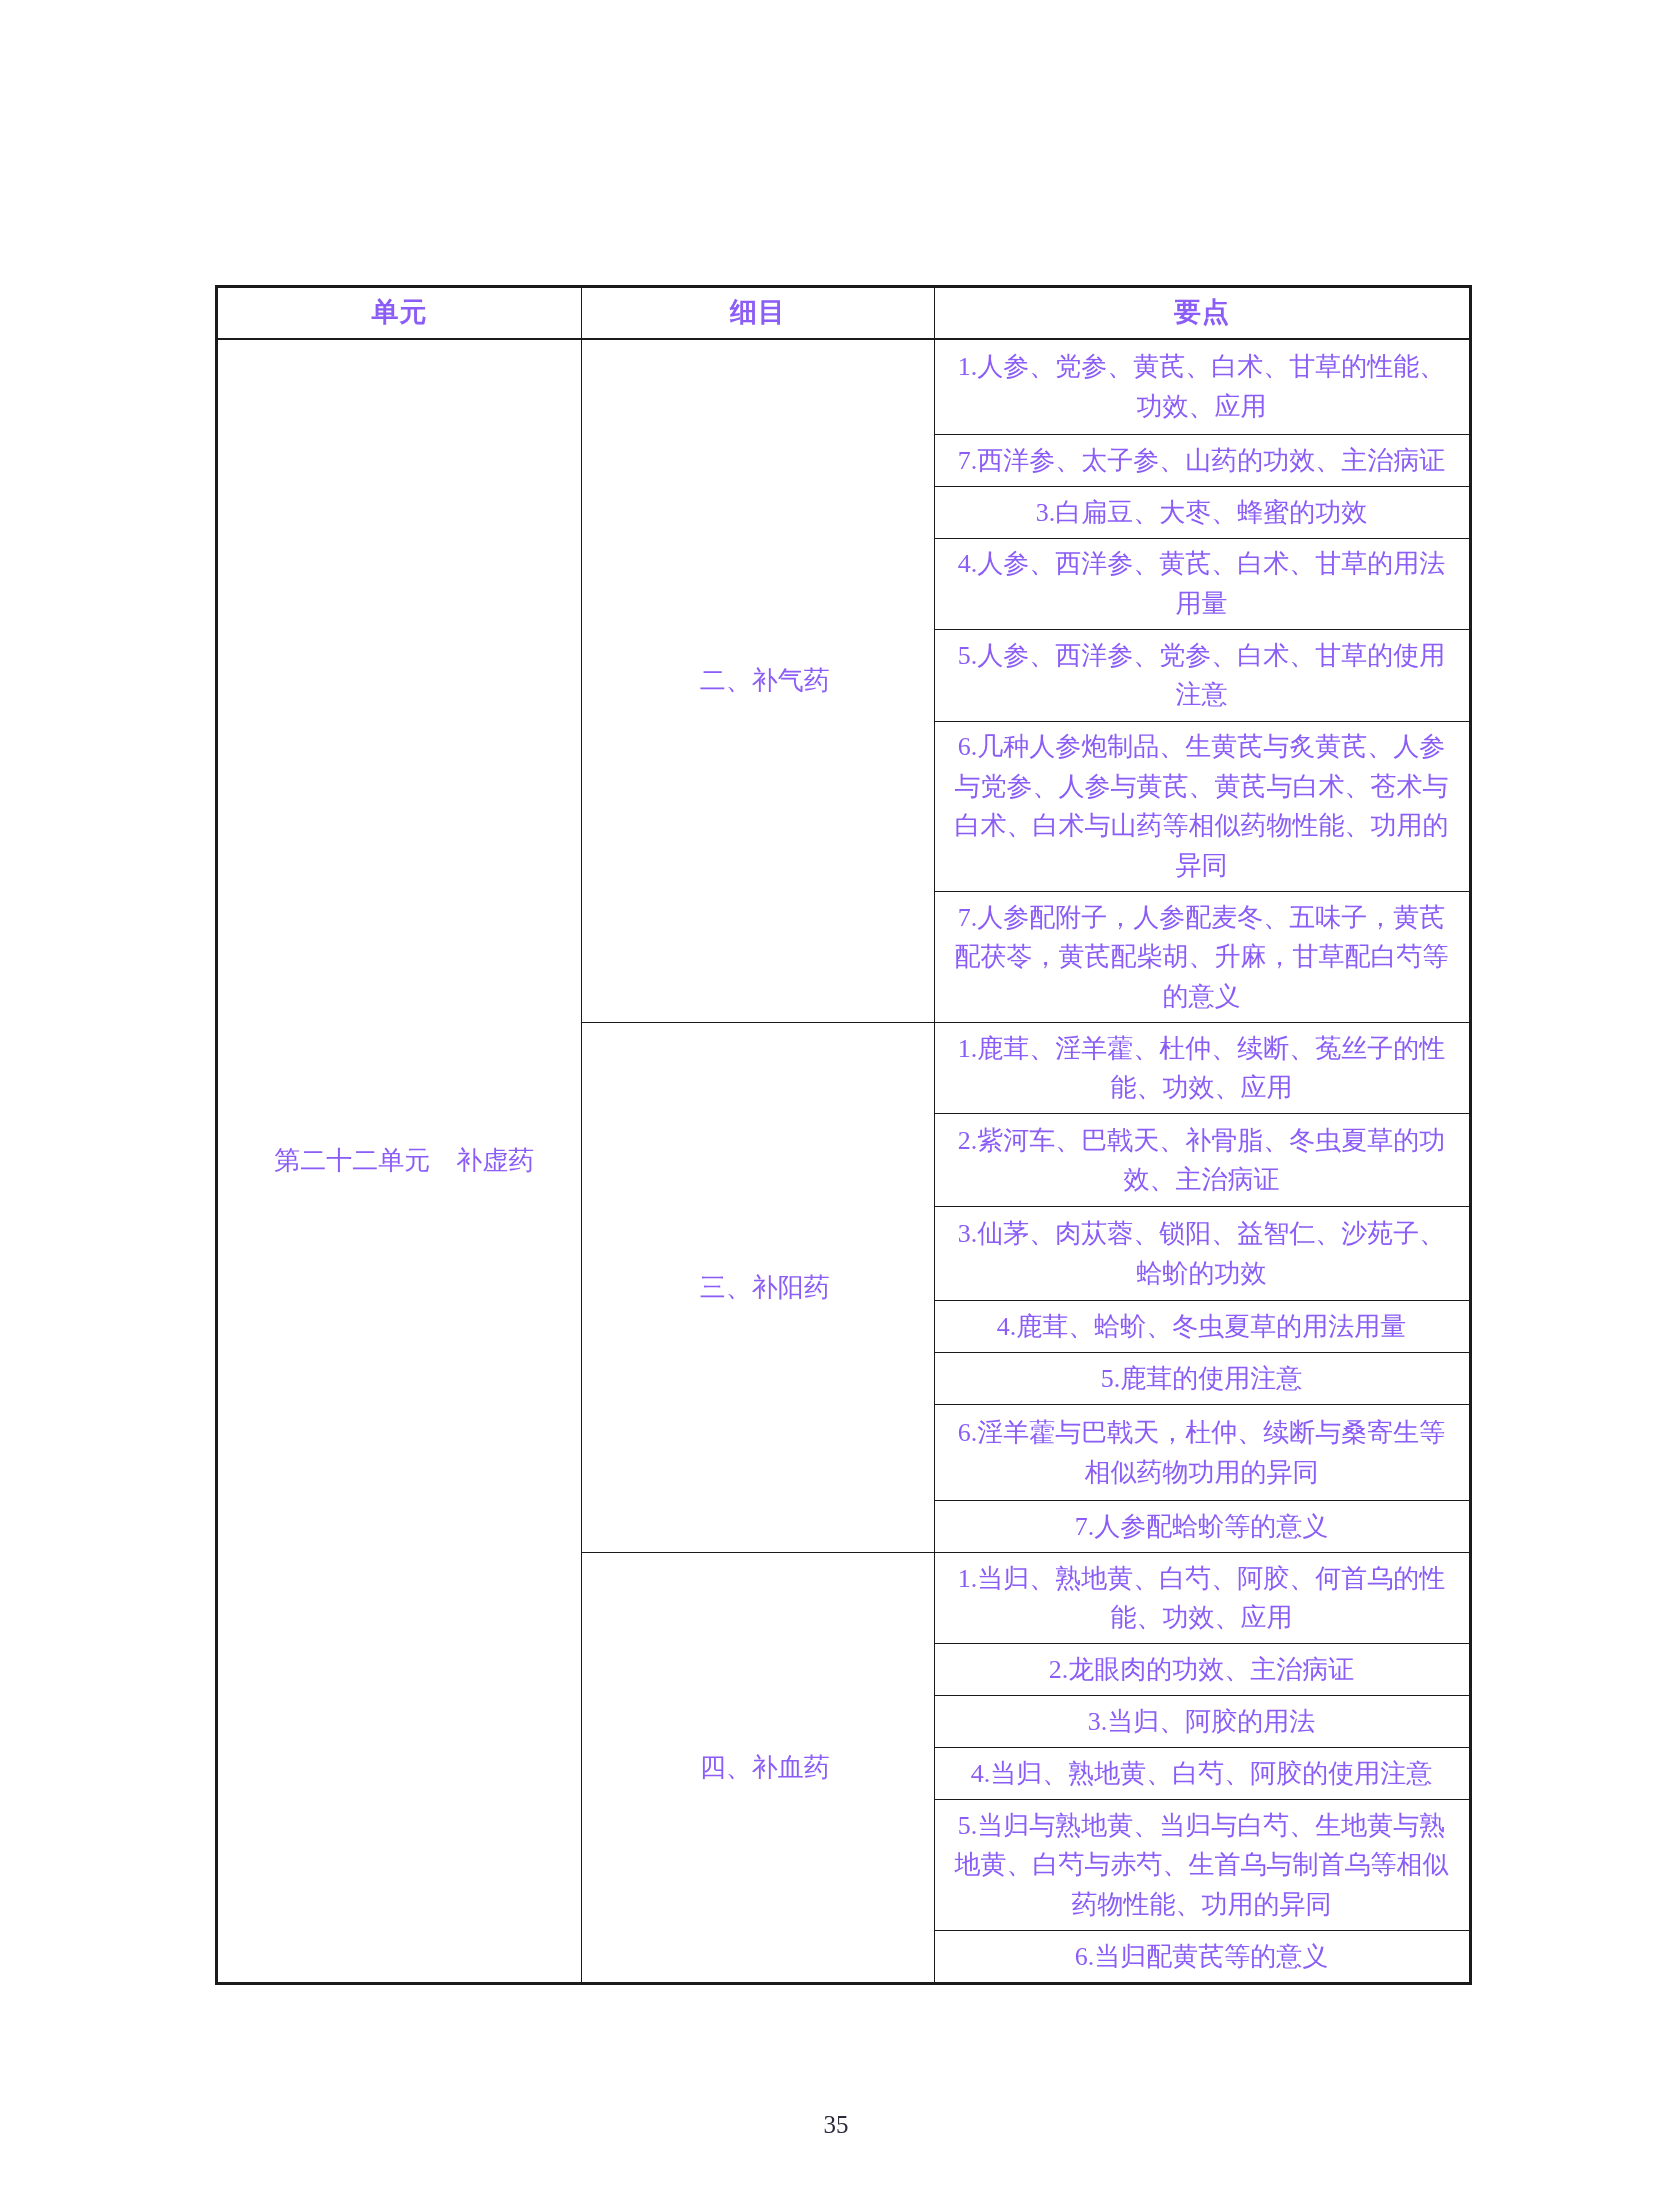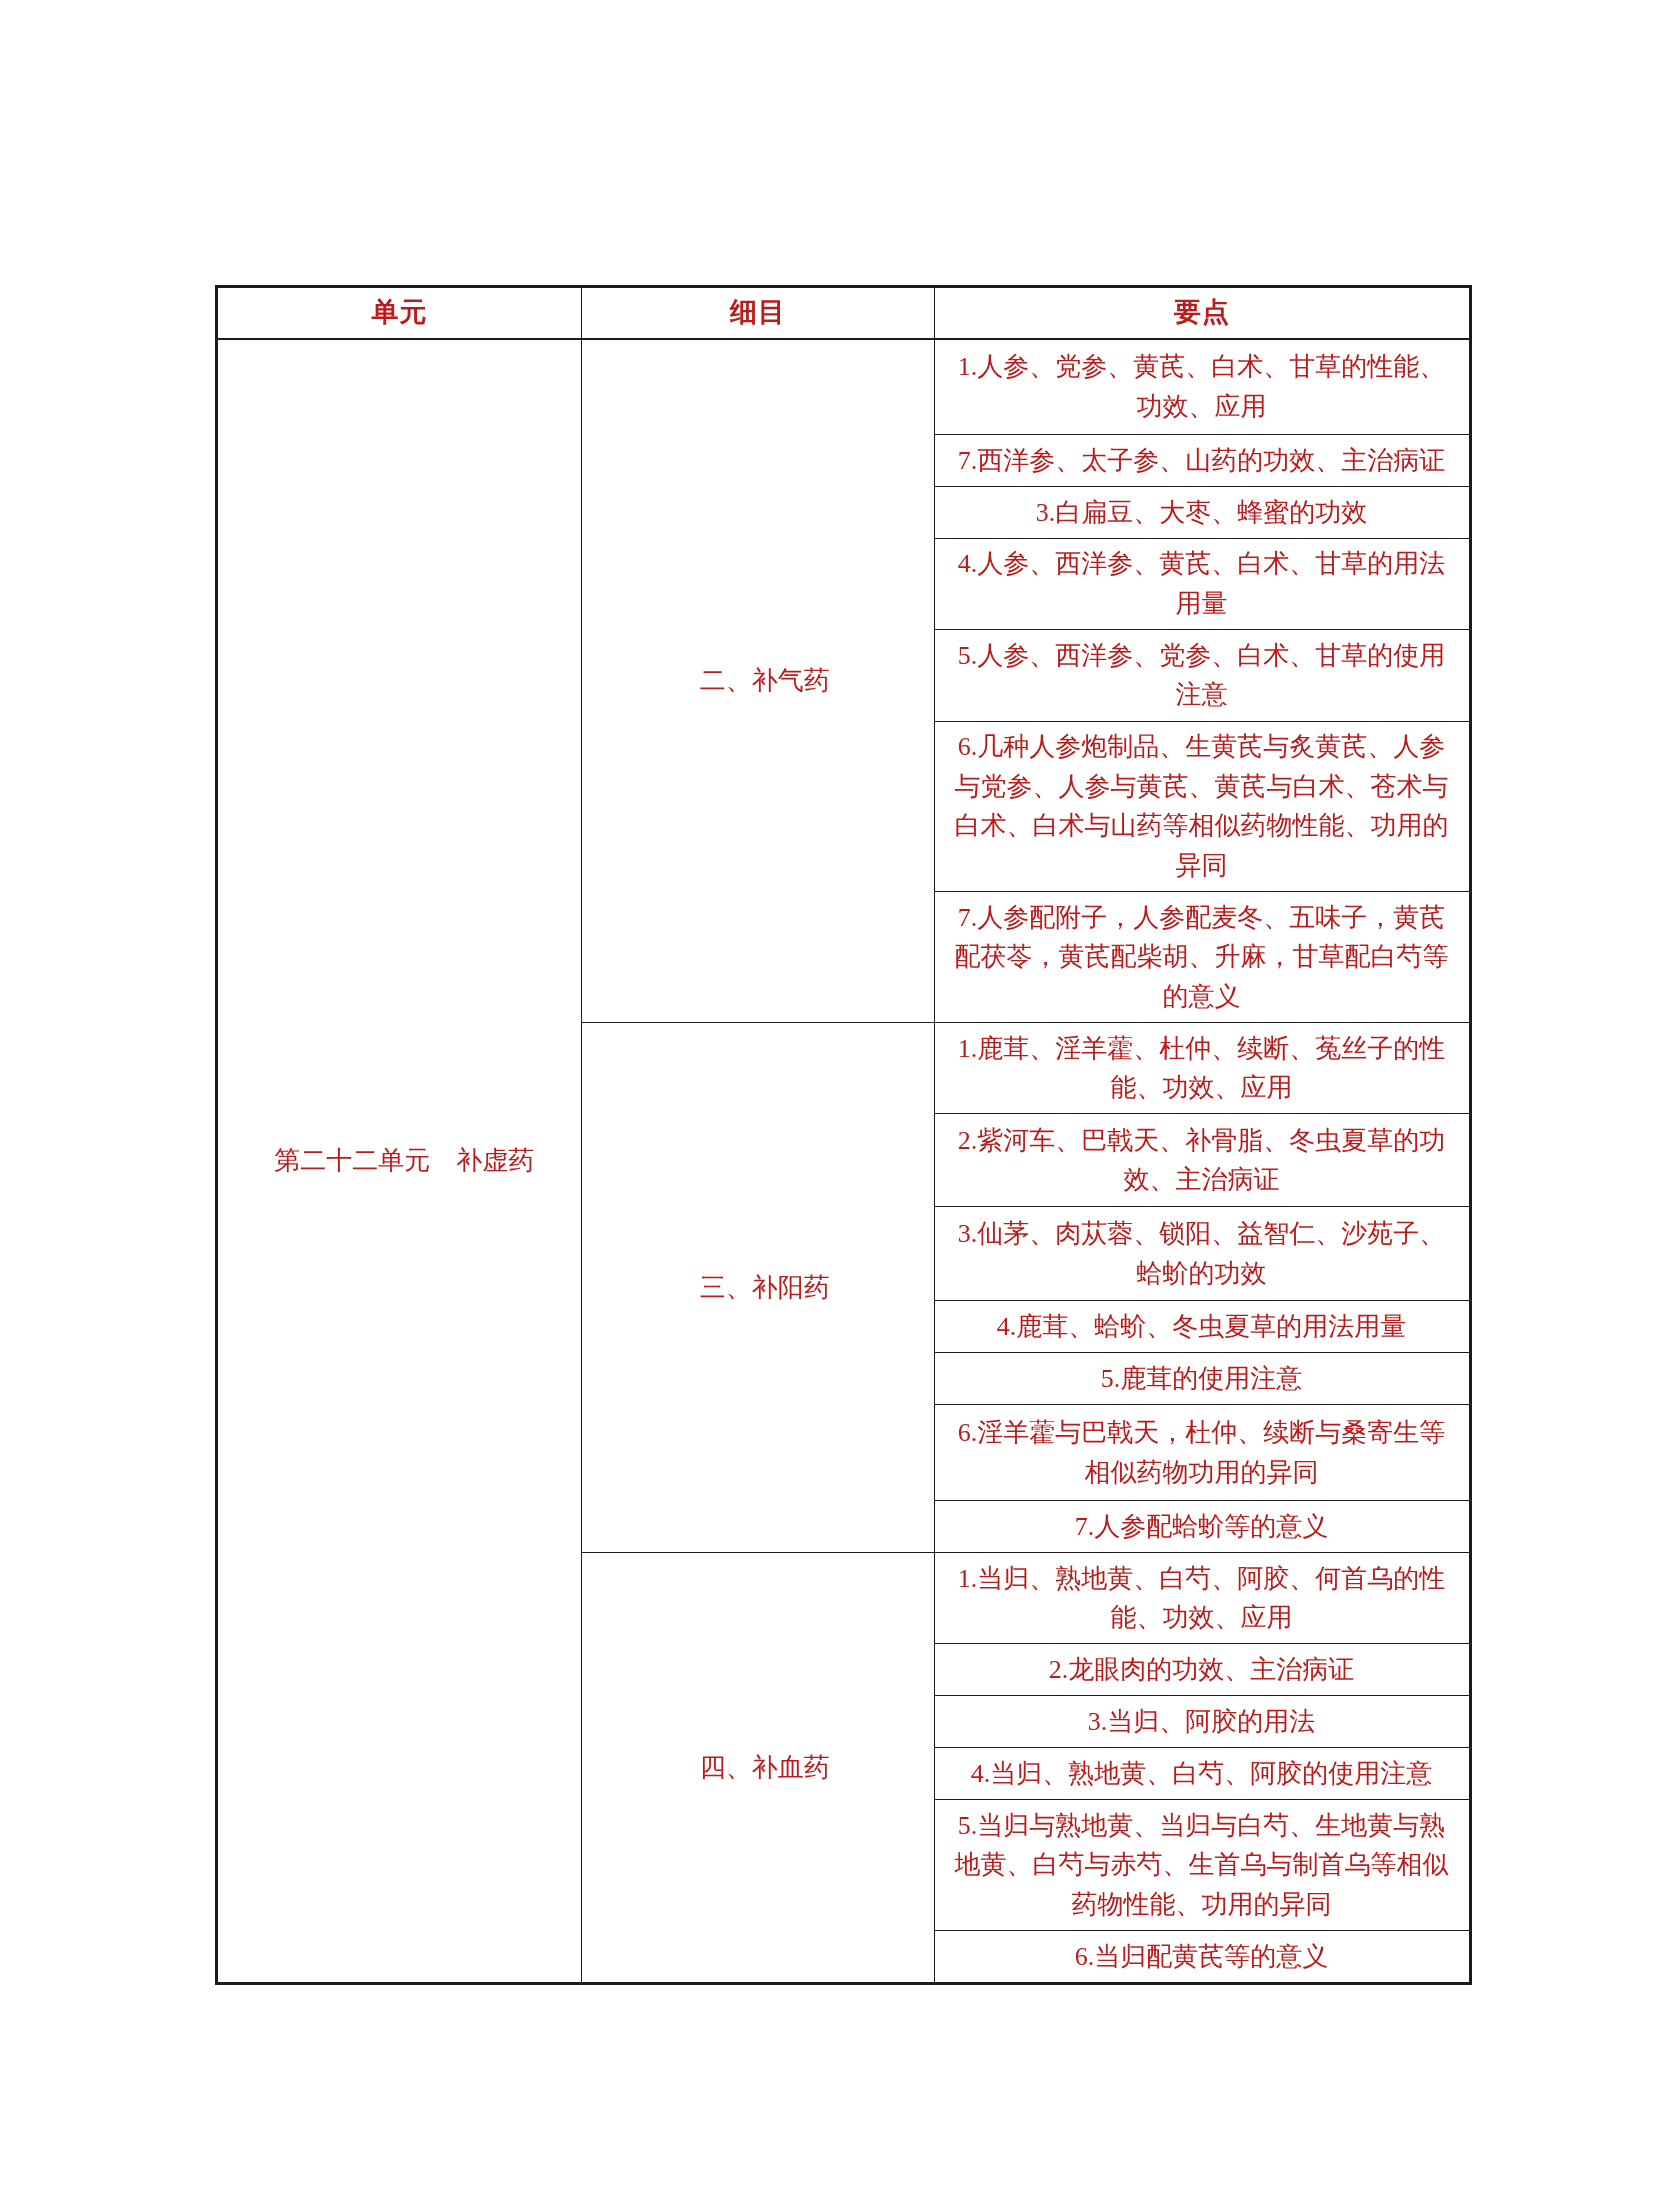--- a/index.html
+++ b/index.html
@@ -19,21 +19,21 @@
     border-collapse: collapse;
     table-layout: fixed;
     border: 3.8px solid #1b1b1b;
     background: #ffffff;
   }
   table.syllabus td, table.syllabus th {
     border: 1.9px solid #1b1b1b;
     vertical-align: middle;
     font-size: 26px;
     line-height: 1.52;
-    color: #b91c1c;
+    color: #8b5cf6;
   }
   table.syllabus tr.header th {
     font-weight: bold;
     font-size: 27px;
     text-align: center;
     height: 52px;
     border-bottom: 2.9px solid #1b1b1b;
     letter-spacing: 1px;
   }
   td.unit-cell {
@@ -140,15 +140,16 @@
     </tr>
     <tr style="height:129px">
       <td class="pt-cell">5.当归与熟地黄、当归与白芍、生地黄与熟地黄、白芍与赤芍、生首乌与制首乌等相似药物性能、功用的异同</td>
     </tr>
     <tr style="height:50px">
       <td class="pt-cell">6.当归配黄芪等的意义</td>
     </tr>
   </tbody>
     </table>
 
+  <div class="page-number">35</div>
 
 </div>
 
 
 </body></html>

